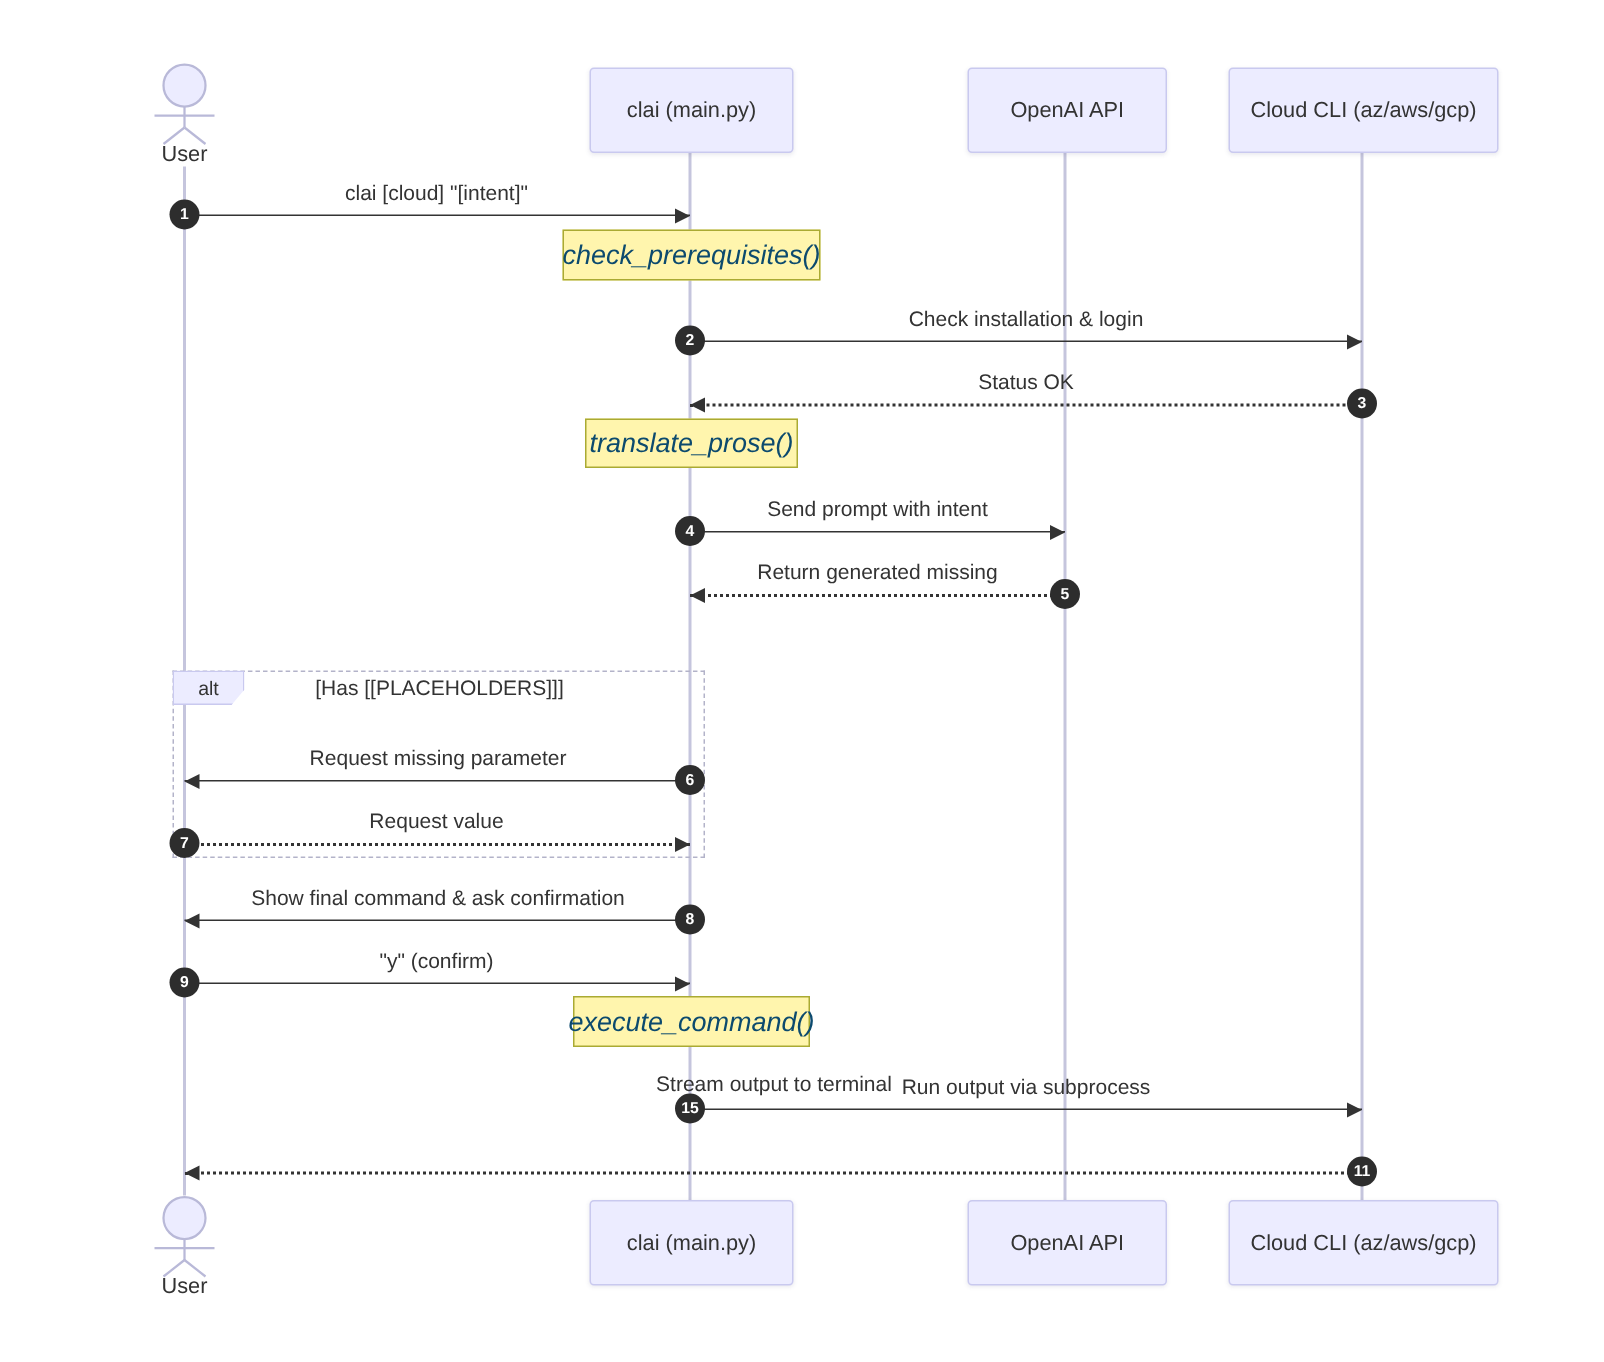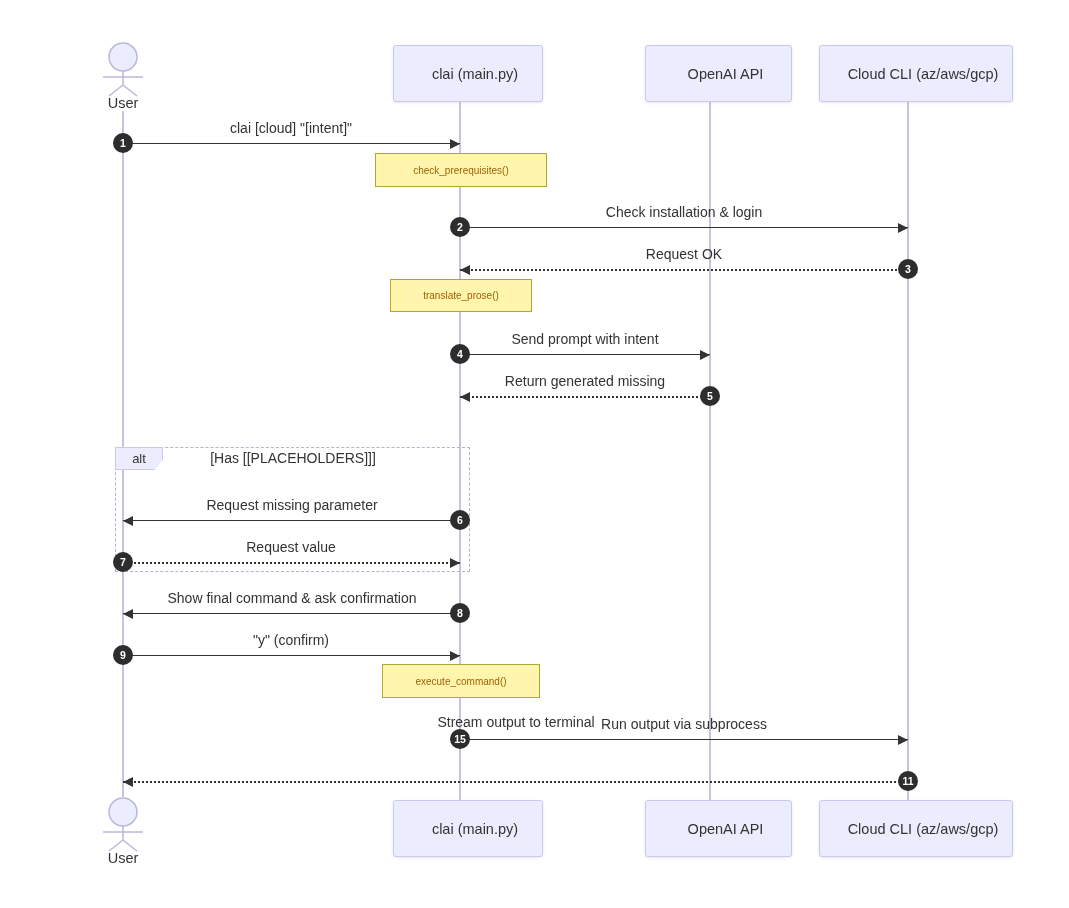--- a/index.html
+++ b/index.html
@@ -4,37 +4,37 @@
 <style>
   html,body{margin:0;padding:0;background:#ffffff;}
   .canvas{
     position:relative;width:1069px;height:908px;background:#ffffff;overflow:hidden;
     font-family:"Liberation Sans","DejaVu Sans",sans-serif;color:#333;
   }
   .lifeline{position:absolute;width:1.5px;background:#c5c5dd;}
   .pbox{
     position:absolute;height:55px;background:#ECECFF;border:1px solid #c9c9ef;border-radius:3px;
     display:flex;align-items:center;justify-content:center;font-size:14.5px;color:#333;
-    box-shadow:0 1px 3px rgba(80,80,120,0.12);white-space:nowrap;padding-left:14px;
+    box-shadow:0 1px 3px rgba(80,80,120,0.12);white-space:nowrap;
   }
   .actor-label{position:absolute;transform:translateX(-50%);font-size:14.5px;color:#333;white-space:nowrap;}
   .msg-label{position:absolute;transform:translateX(-50%);font-size:14px;color:#333;white-space:nowrap;line-height:17px;}
   .line{position:absolute;height:0;}
   .line.solid{border-top:1.7px solid #333;}
   .line.dotted{border-top:2px dotted #333;}
   .arrow{position:absolute;width:0;height:0;border-top:5px solid transparent;border-bottom:5px solid transparent;}
   .arrow.right{border-left:10px solid #333;}
   .arrow.left{border-right:10px solid #333;}
   .badge{
     position:absolute;width:20px;height:20px;border-radius:50%;background:#2d2d2d;color:#fff;
     font-size:10.5px;font-weight:bold;display:flex;align-items:center;justify-content:center;z-index:6;
   }
   .note{
     position:absolute;background:#fff5ad;border:1px solid #aaaa33;display:flex;align-items:center;
-    justify-content:center;font-size:10px;color:#a16207;white-space:nowrap;z-index:4;
+    justify-content:center;font-size:18px;color:#0c4a6e;white-space:nowrap;z-index:4;font-style:italic;
   }
   .alt-frame{position:absolute;border:1px dashed #b3b3c9;z-index:2;}
   .alt-tab{
     position:absolute;width:46px;height:21px;background:#ECECFF;border:1px solid #c9c9ef;
     clip-path:polygon(0 0,100% 0,100% 55%,82% 100%,0 100%);
     display:flex;align-items:center;justify-content:center;font-size:13px;color:#333;z-index:3;
   }
   .alt-cond{position:absolute;transform:translateX(-50%);font-size:14px;color:#333;white-space:nowrap;z-index:3;}
   .actor-svg{position:absolute;z-index:2;}
   .msg,.pbox,.note{z-index:4;}
@@ -89,21 +89,21 @@
   <div class="note" style="left:375px;top:153px;width:170px;height:32px">check_prerequisites()</div>
 
   <div class="msg">
     <div class="msg-label" style="left:684px;top:204px">Check installation &amp; login</div>
     <div class="line solid" style="left:460px;top:227px;width:448px"></div>
     <div class="arrow right" style="left:898px;top:223px"></div>
     <div class="badge" style="left:450px;top:217px">2</div>
   </div>
 
   <div class="msg">
-    <div class="msg-label" style="left:684px;top:246px">Request OK</div>
+    <div class="msg-label" style="left:684px;top:246px">Status OK</div>
     <div class="line dotted" style="left:460px;top:269px;width:448px"></div>
     <div class="arrow left" style="left:460px;top:265px"></div>
     <div class="badge" style="left:898px;top:259px">3</div>
   </div>
 
   <div class="note" style="left:390px;top:279px;width:140px;height:31px">translate_prose()</div>
 
   <div class="msg">
     <div class="msg-label" style="left:585px;top:331px">Send prompt with intent</div>
     <div class="line solid" style="left:460px;top:354px;width:250px"></div>

